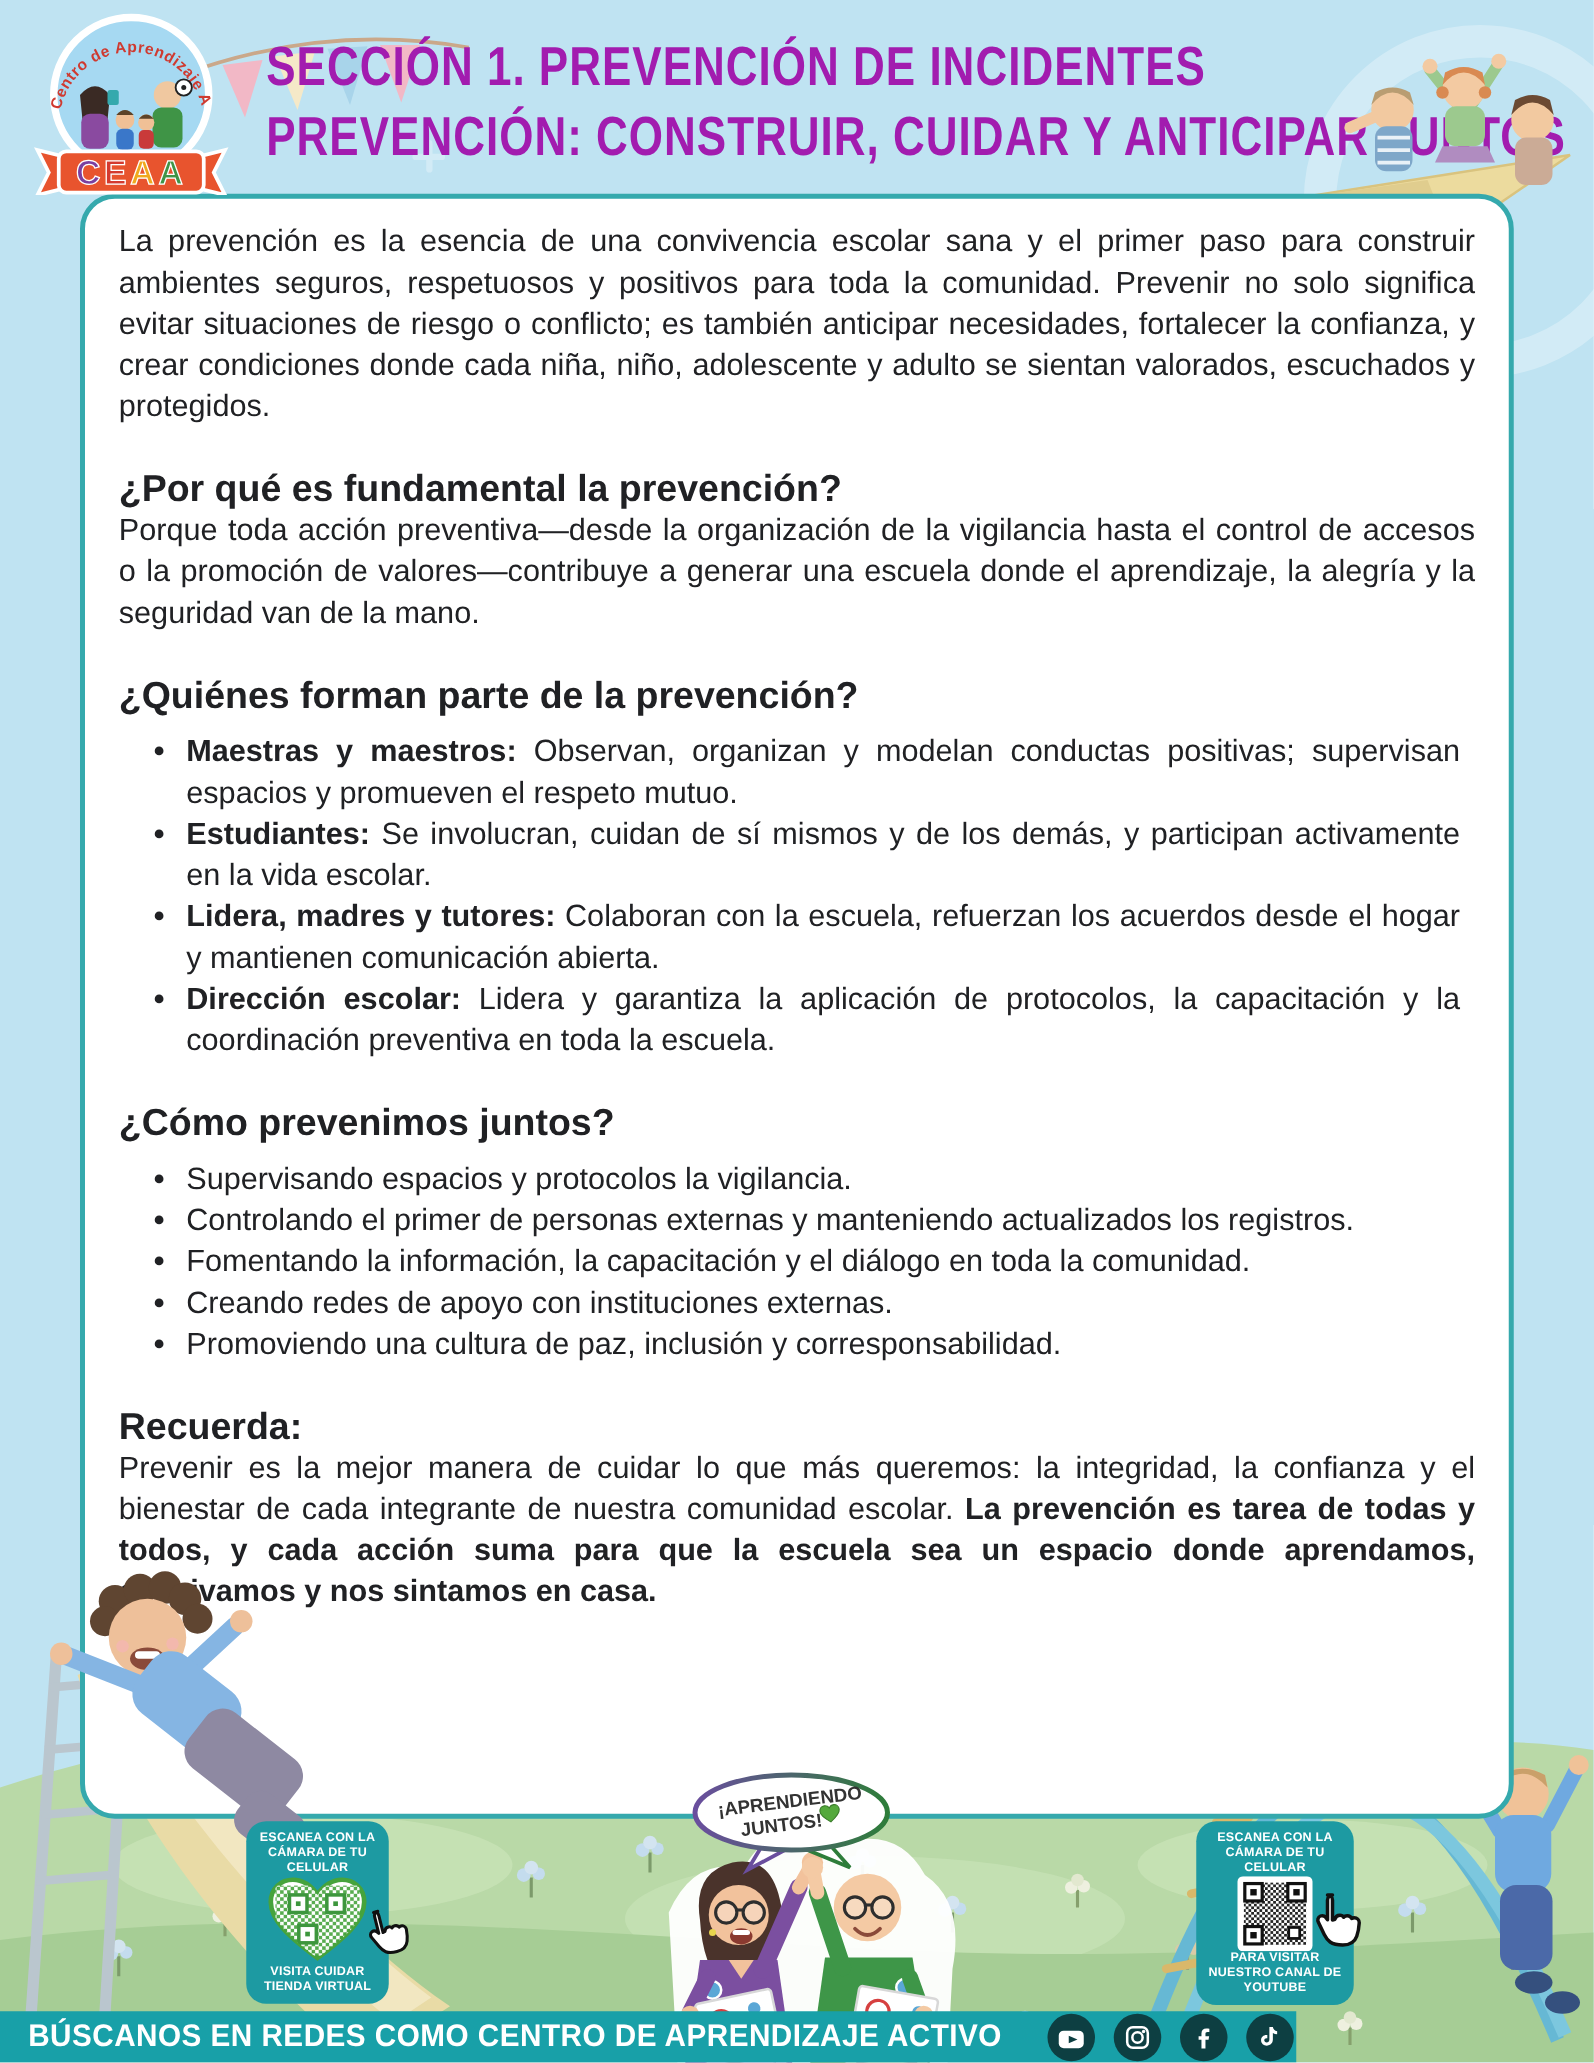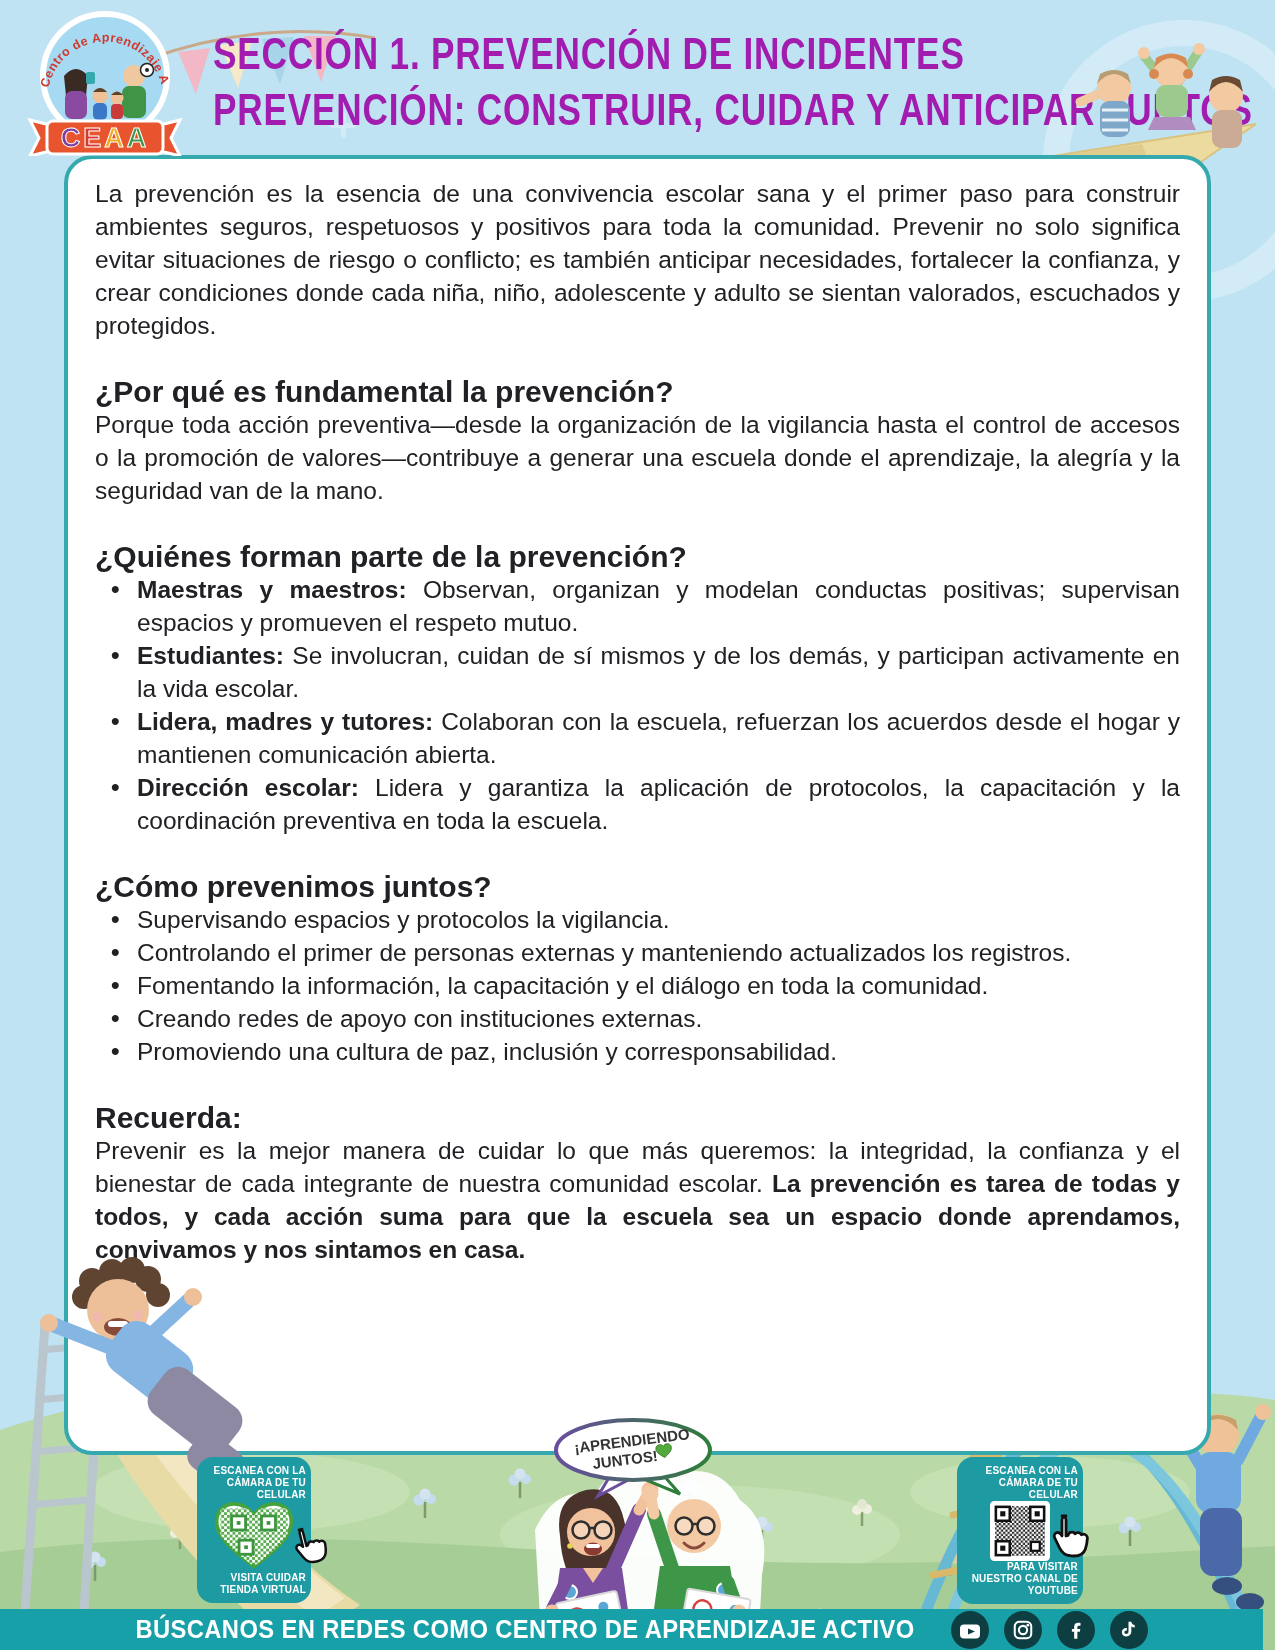--- a/index.html
+++ b/index.html
@@ -25,44 +25,44 @@
     transform:scaleX(.80);transform-origin:50% 50%;letter-spacing:1px;white-space:nowrap;}
   .plane-kids{position:absolute;left:1018px;top:22px;width:256px;height:190px;z-index:2;}
 
   
   .content-box{position:absolute;left:64px;top:155px;width:1147px;height:1300px;
     box-sizing:border-box;background:#ffffff;border:4px solid #35a9ad;border-radius:28px;
     padding:18px 27px;z-index:2;overflow:hidden;
     color:#202124;font-size:24.5px;line-height:33px;text-align:justify;}
   .content-box p{margin:0;}
   .content-box h3{margin:33px 0 0;font-size:30px;line-height:33px;font-weight:700;text-align:left;}
-  .content-box ul{margin:0;padding:0;list-style:none;}
+  .content-box ul{margin:12px;padding:0;list-style:none;}
   .content-box li{position:relative;padding-left:42px;}
   .content-box li::before{content:"•";position:absolute;left:16px;top:0;font-weight:700;}
   .lead{font-weight:700;}
   .bold-tail{font-weight:700;}
 
   
   .landscape{position:absolute;left:0;top:1230px;width:1275px;height:420px;z-index:1;}
   .slide-kid{position:absolute;left:30px;top:1255px;width:260px;height:300px;z-index:3;}
   .characters{position:absolute;left:500px;top:1440px;width:280px;height:212px;z-index:3;}
   .bubble{position:absolute;left:548px;top:1416px;width:170px;height:84px;z-index:4;}
 
   .qr-card{position:absolute;background:#1d9aa2;border-radius:16px;z-index:4;
     box-sizing:border-box;padding:8px 5px 7px;display:flex;flex-direction:column;
-    align-items:center;justify-content:space-between;color:#fff;text-align:right;}
+    align-items:center;justify-content:space-between;color:#fff;text-align:center;}
   .qr-card .qr-label{font-size:10px;font-weight:700;line-height:12px;letter-spacing:.2px;}
   .qr-left{left:197px;top:1457px;width:114px;height:146px;}
   .qr-right{left:957px;top:1457px;width:126px;height:147px;}
   .hand{position:absolute;z-index:5;}
   .hand.left{left:288px;top:1524px;width:42px;height:50px;transform:rotate(-14deg);}
   .hand.right{left:1044px;top:1512px;width:48px;height:56px;}
 
   
-  .footer-bar{position:absolute;left:0;top:1609px;width:1263px;height:41px;background:#18a0a8;
+  .footer-bar{position:absolute;left:0;top:1609px;width:1037px;height:41px;background:#18a0a8;
     z-index:6;display:flex;align-items:center;justify-content:center;gap:15px;}
   .footer-text{color:#fff;font-weight:700;font-size:25px;letter-spacing:.4px;white-space:nowrap;
     transform:scaleX(.95);transform-origin:center;}
   .icon-circle{width:38px;height:38px;border-radius:50%;background:#0d3f42;
     display:flex;align-items:center;justify-content:center;flex:0 0 auto;}
 </style>
 </head>
 <body>
 
 <div class="deco-ring"></div>

